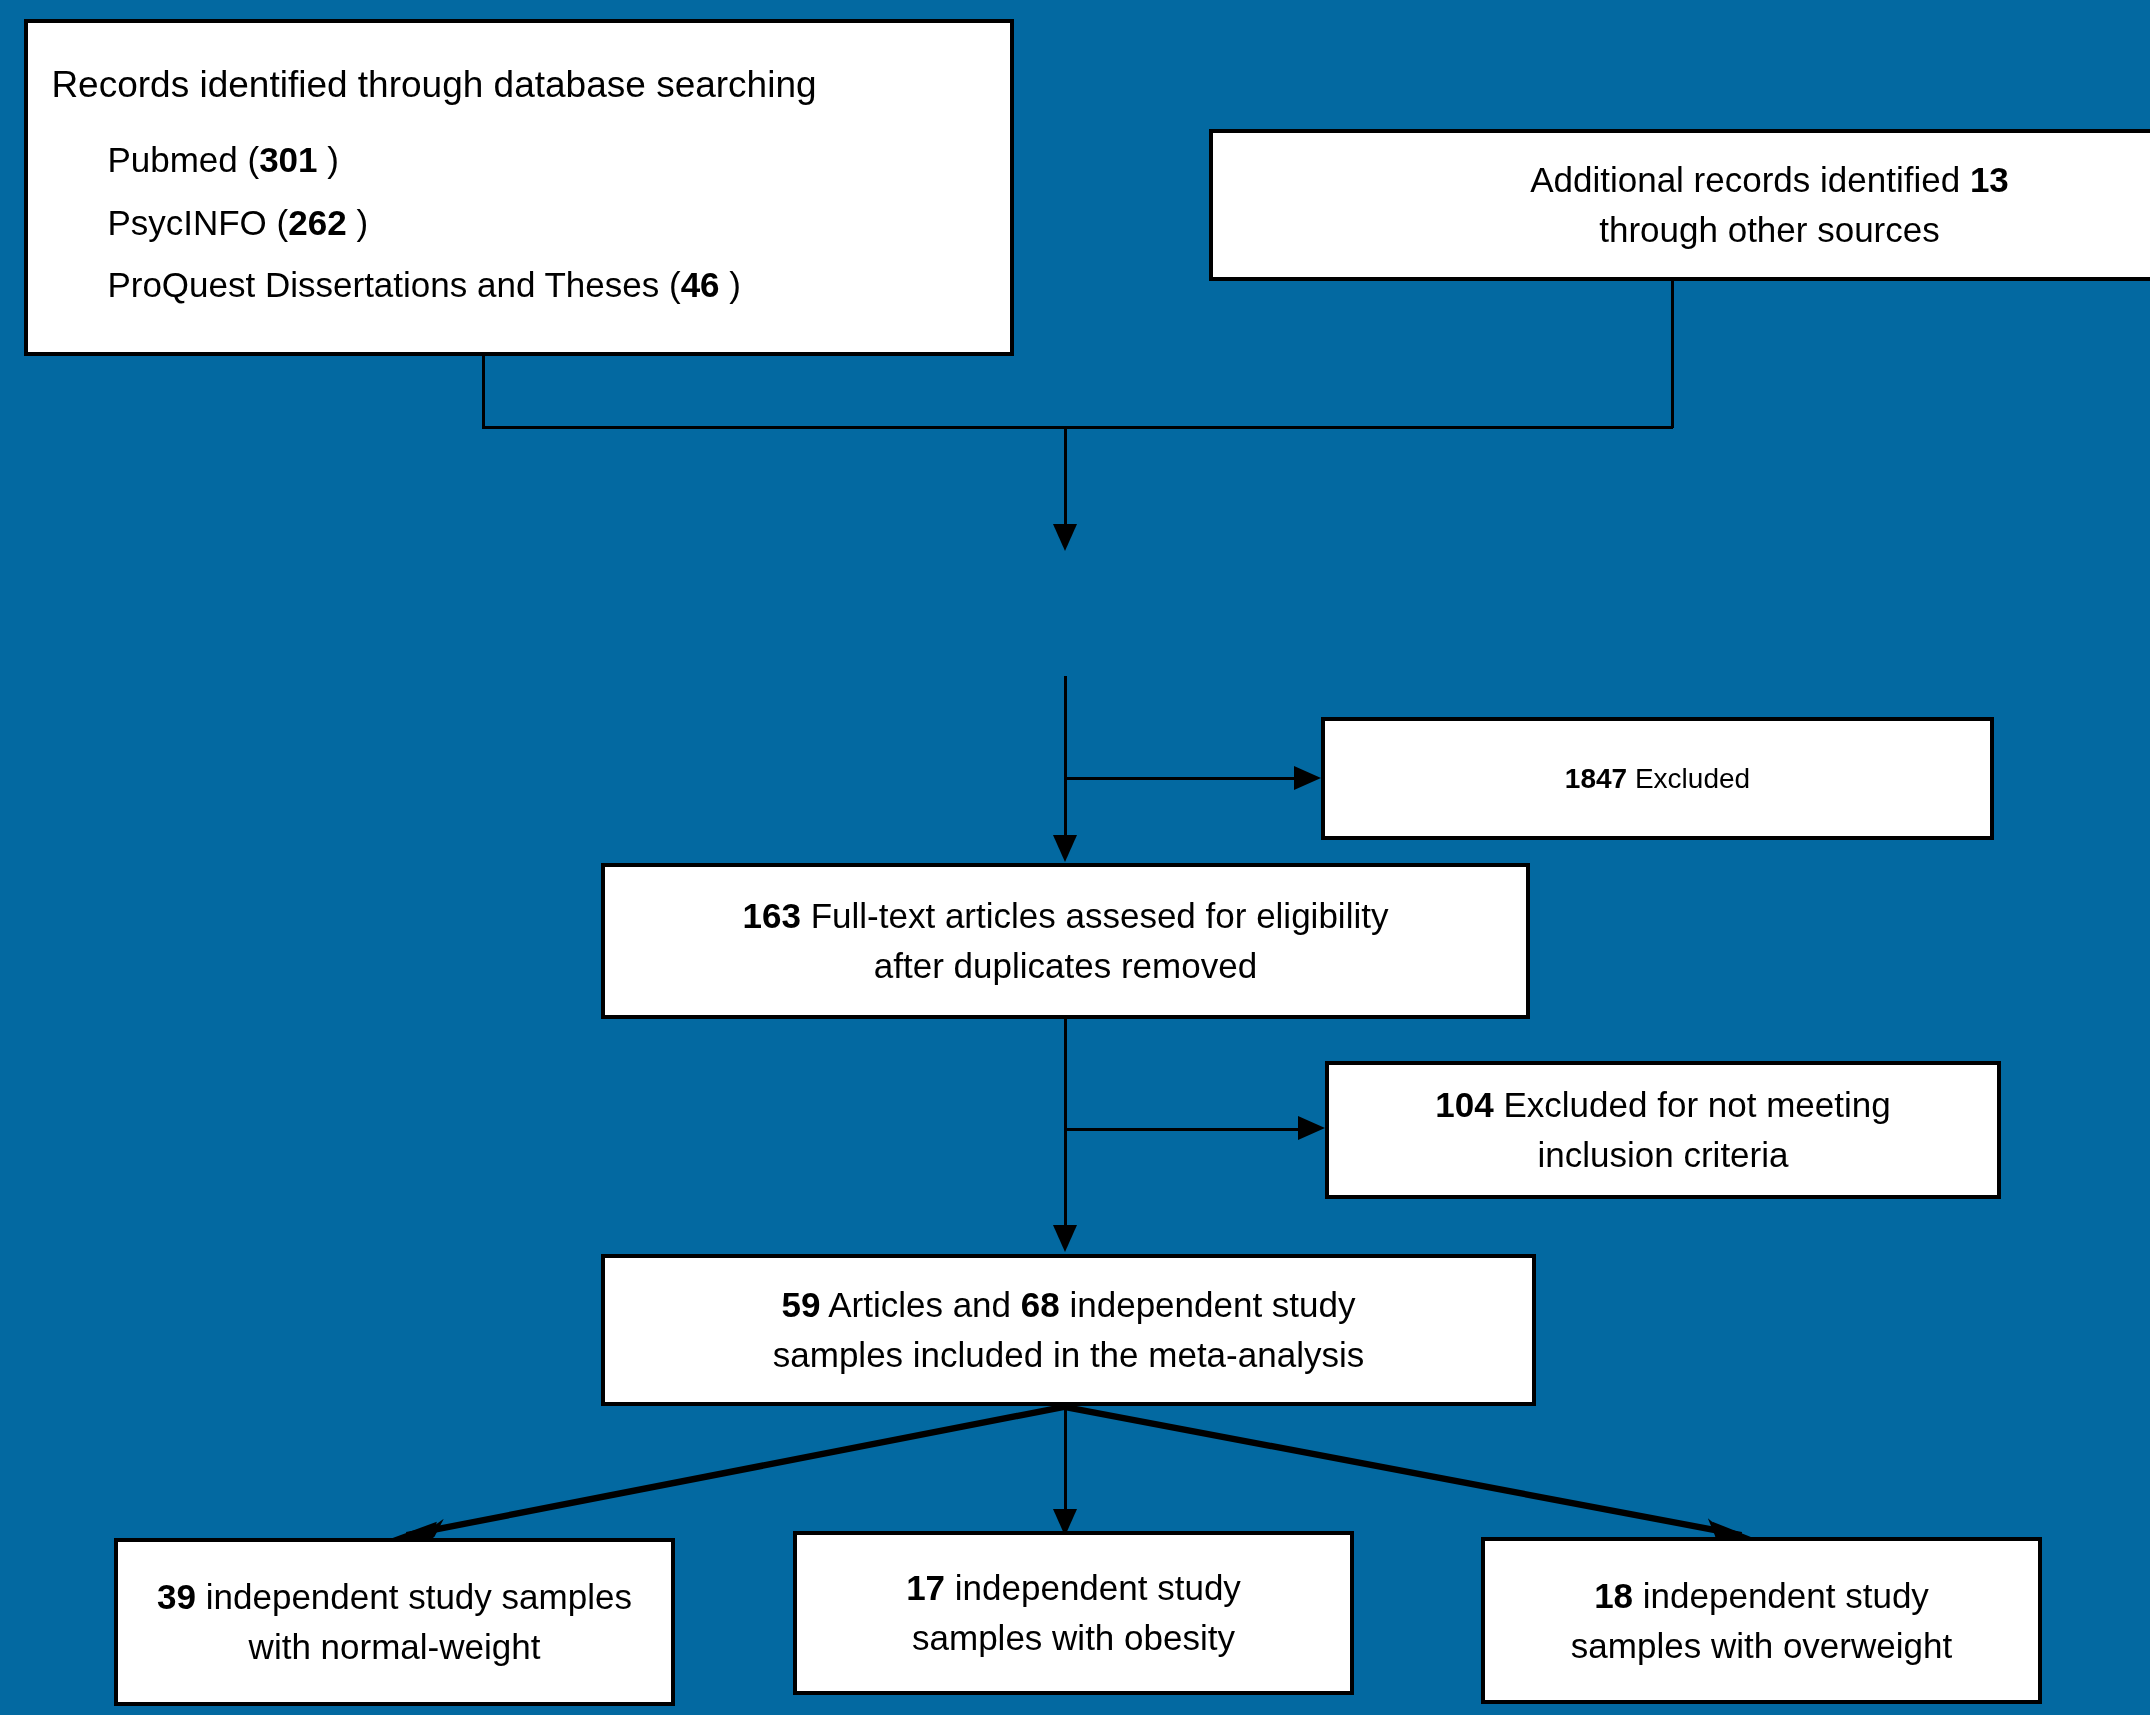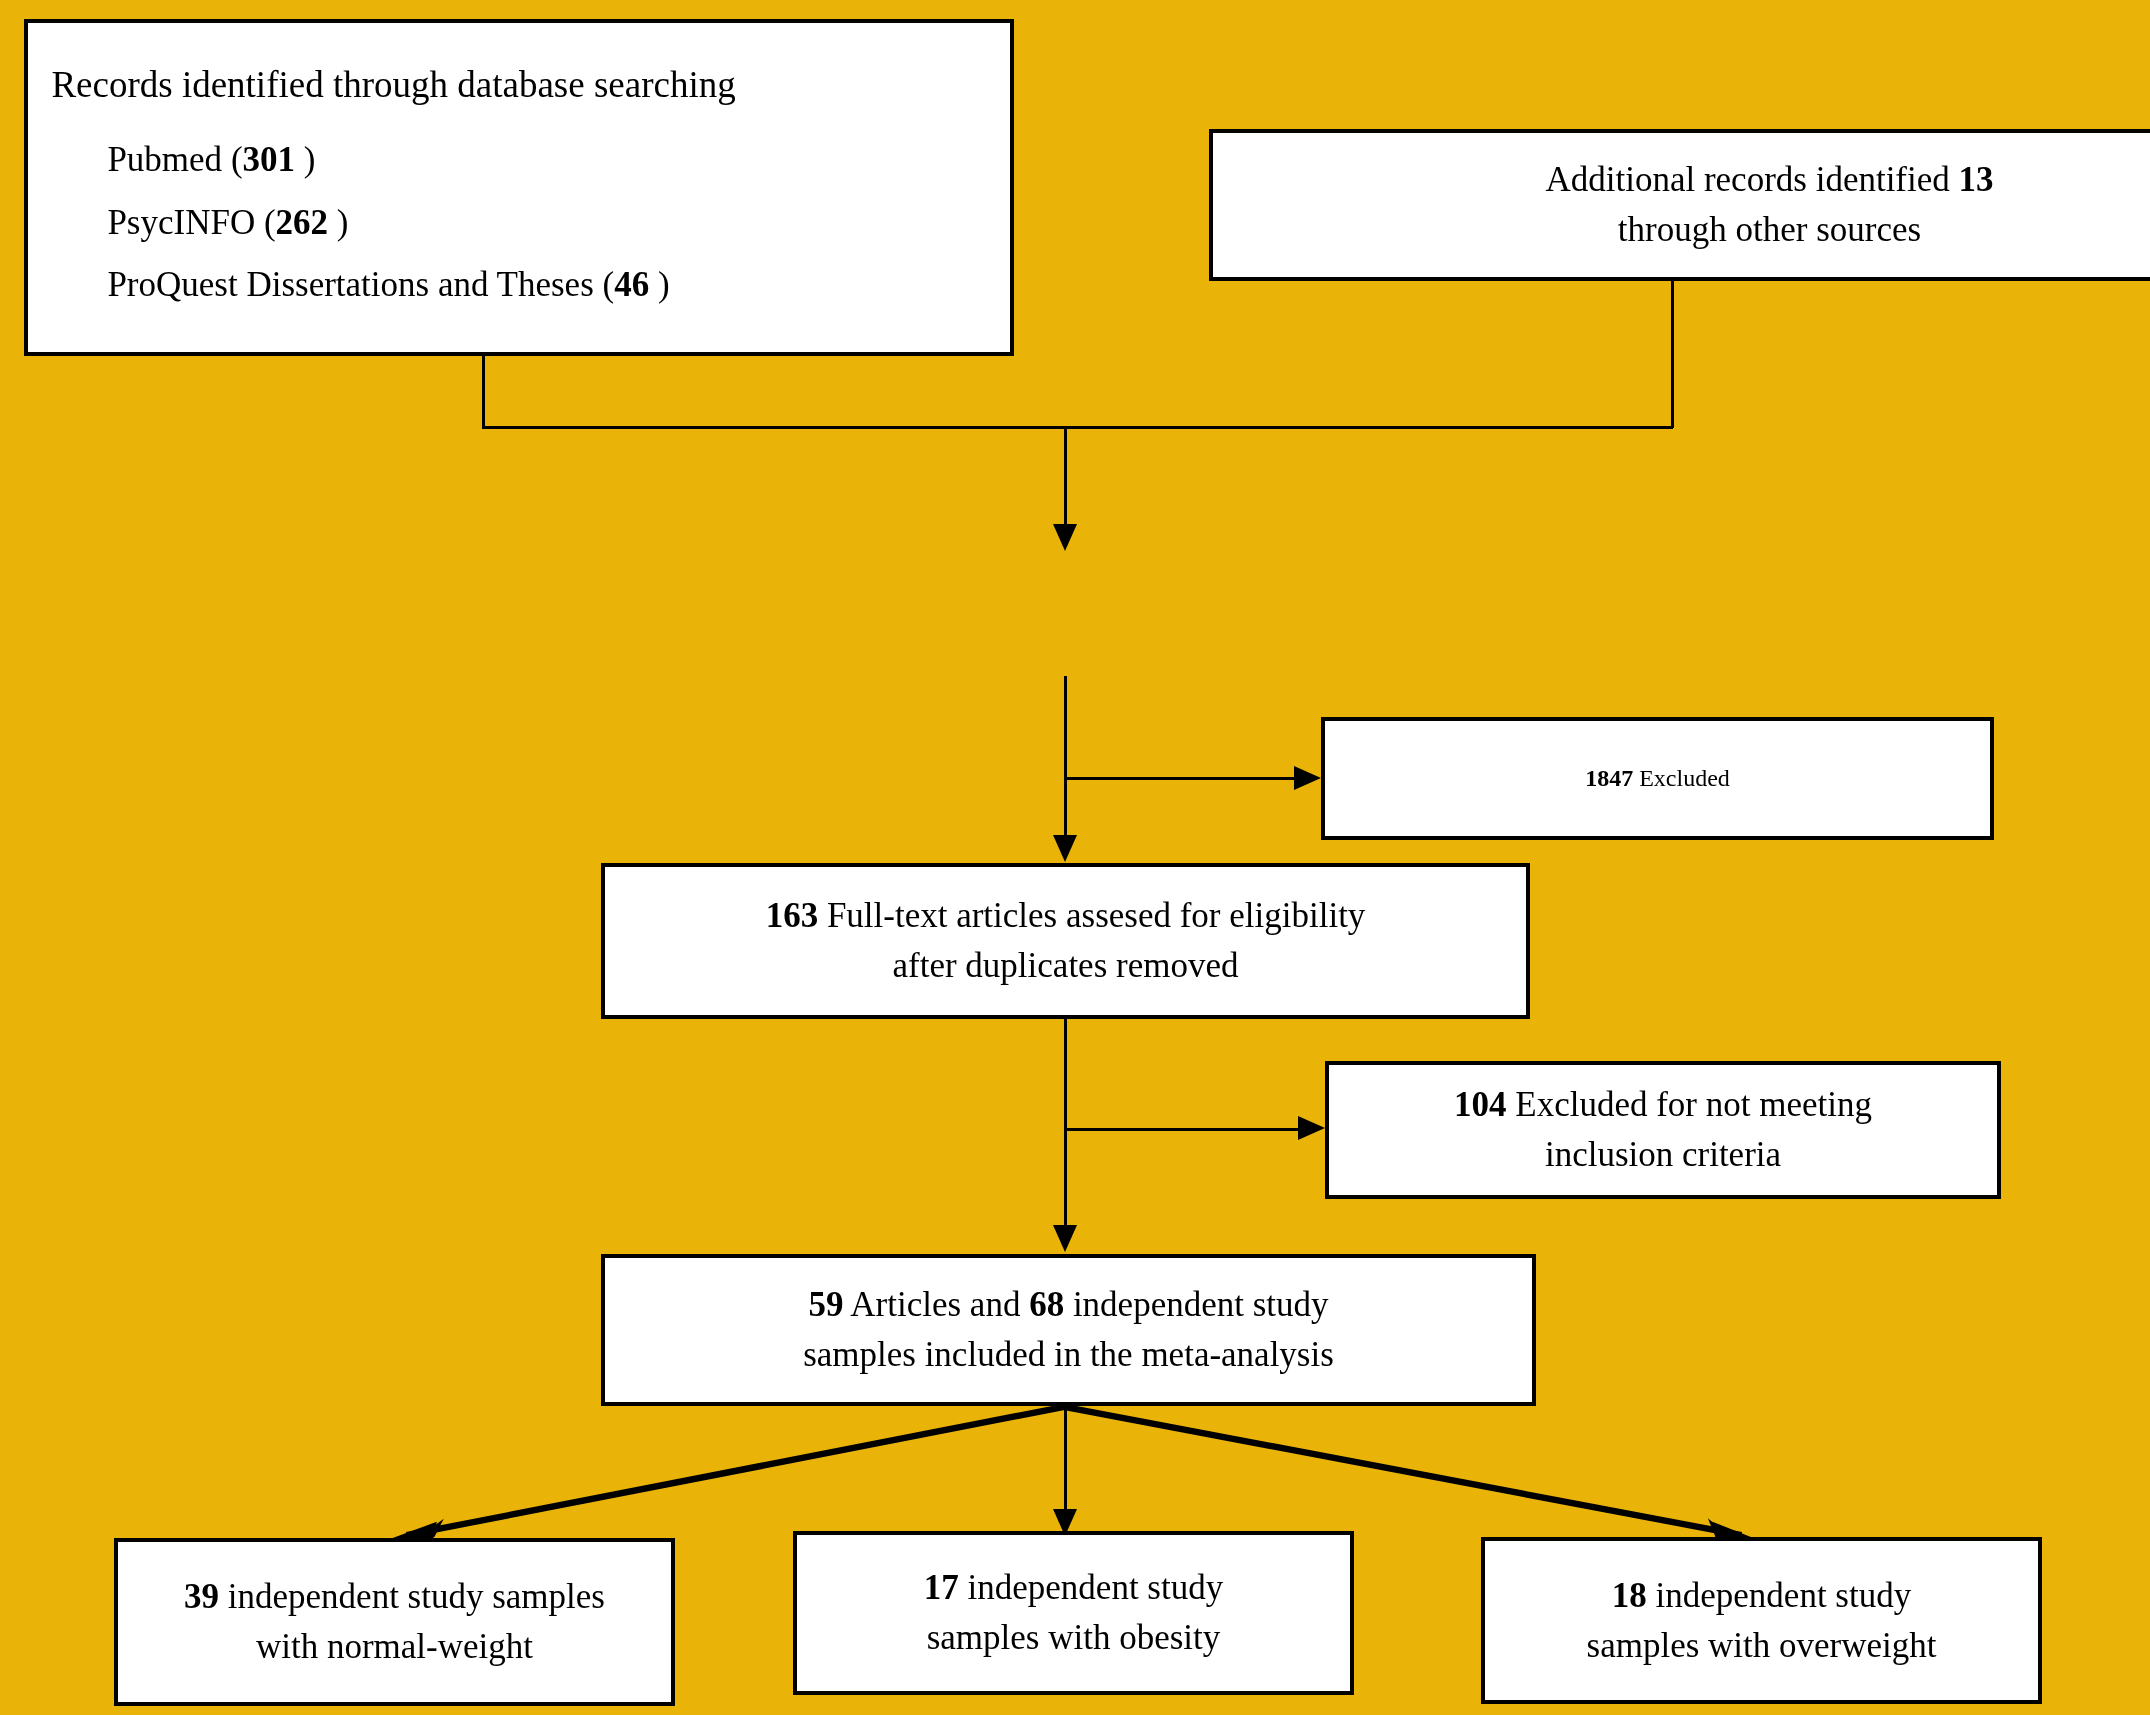--- a/index.html
+++ b/index.html
@@ -4,22 +4,22 @@
 <style>
   html, body {
     margin: 0;
     padding: 0;
     background: #ffffff;
   }
   #canvas {
     position: relative;
     width: 2151px;
     height: 1715px;
-    background: #eab308;
-    font-family: Liberation Serif, serif;
+    background: #0369a1;
+    font-family: Liberation Sans, sans-serif;
     color: #000000;
     overflow: hidden;
   }
   
   .box {
     position: absolute;
     box-sizing: border-box;
     border: 4.1px solid #000000;
     background: #ffffff;
     display: flex;
@@ -46,21 +46,21 @@
   #box-included        { left: 601px; top: 1254px;  width: 935px; height: 152px; }
   #box-normal-weight   { left: 114px;  top: 1538px;  width: 561px;  height: 168px; }
   #box-obesity         { left: 793px; top: 1531px;  width: 561px;  height: 164px; }
   #box-overweight      { left: 1481px; top: 1537px;  width: 561px;  height: 167px; }
 
   
   #box-database .title { font-size: 37px; margin-bottom: 17.4px; }
   #box-database .entry { font-size: 35px; margin: 6.4px 0 6.4px 56px; }
   #box-additional .line { font-size: 35px; }
   #box-screened .line   { font-size: 36px; }
-  #box-excluded-1847 .line { font-size: 24px; }
+  #box-excluded-1847 .line { font-size: 28px; }
   #box-fulltext .line   { font-size: 35px; }
   #box-excluded-104 .line { font-size: 35px; }
   #box-included .line   { font-size: 35px; }
   #box-normal-weight .line,
   #box-obesity .line,
   #box-overweight .line { font-size: 35px; }
 
   
   .conn { position: absolute; background: #000000; z-index: 2; }
   .vline { width: 2.9px; }

